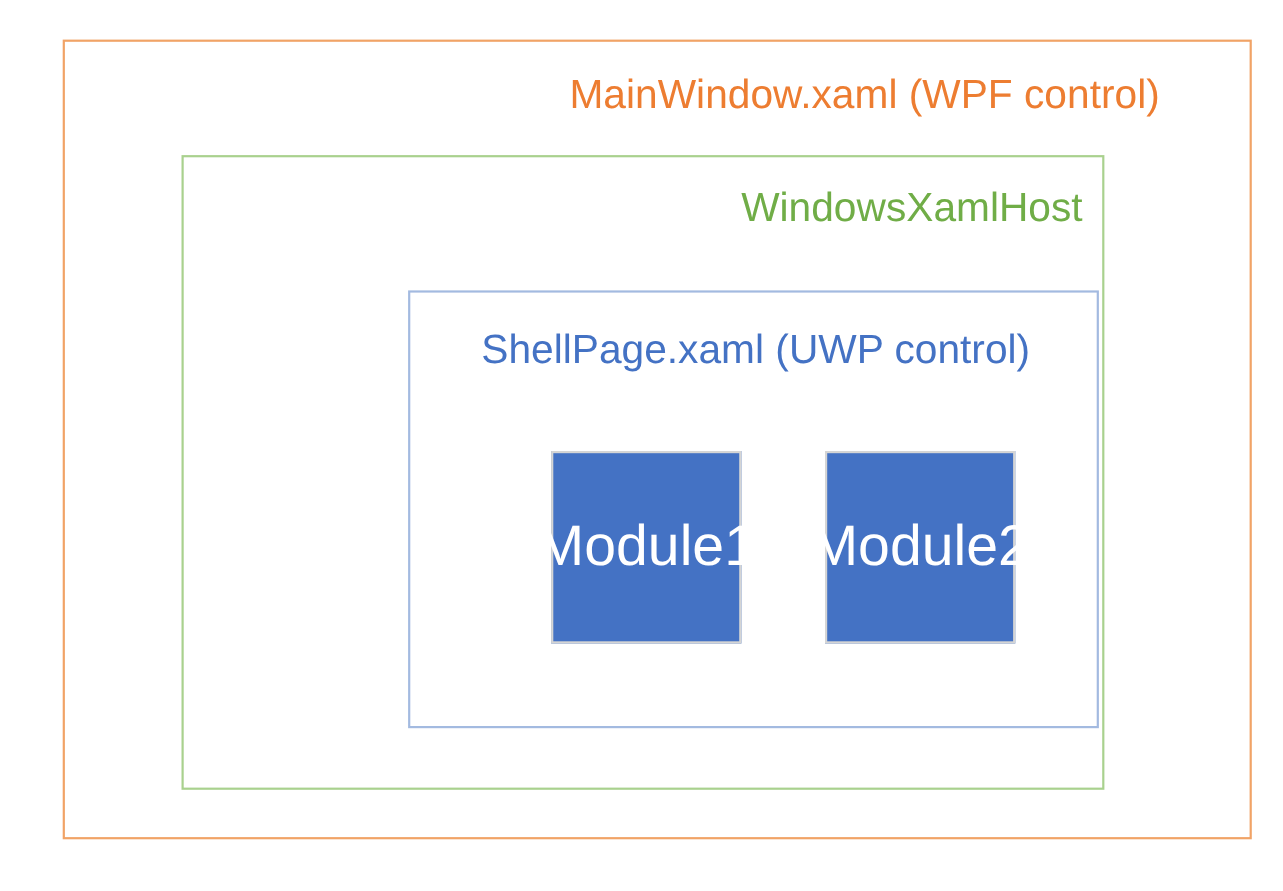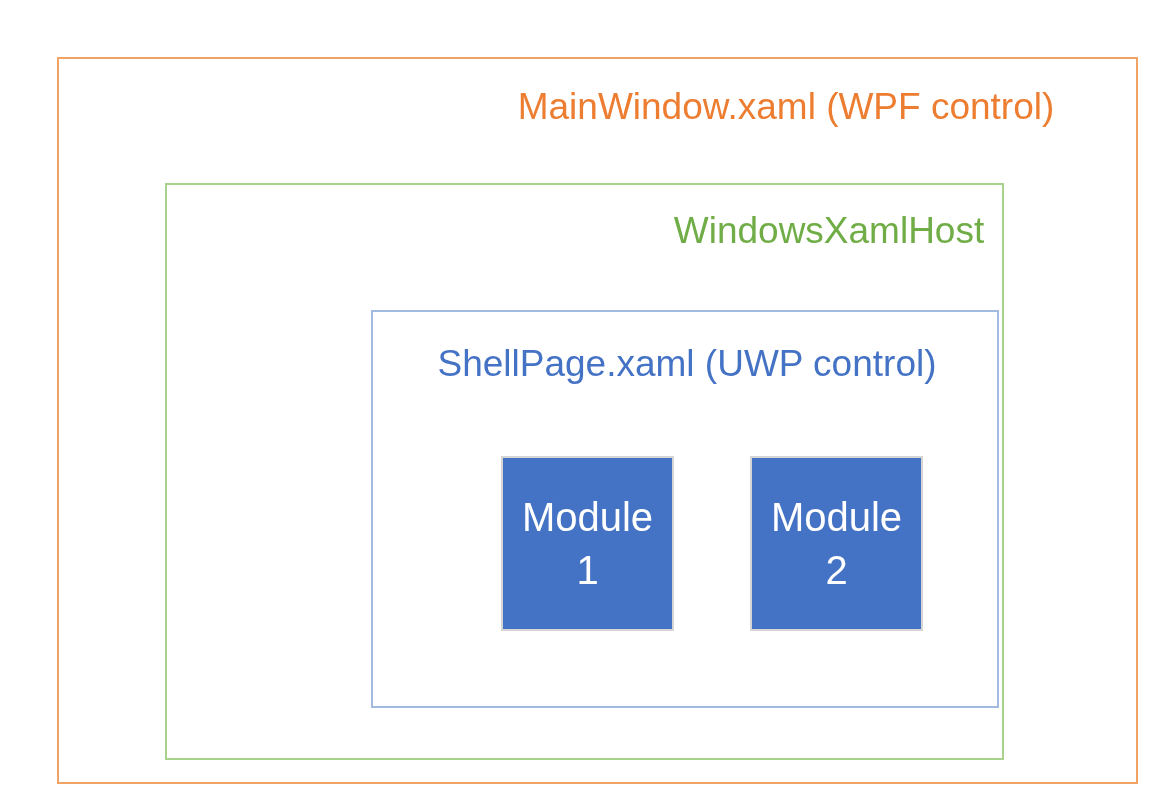--- a/index.html
+++ b/index.html
@@ -12,39 +12,38 @@
     position: relative;
     width: 1166px;
     height: 810px;
     background: #ffffff;
     overflow: hidden;
   }
   .box {
     position: absolute;
     box-sizing: border-box;
     background: transparent;
-    margin-top: 21px;
   }
   .outer-box {
     left: 57px;
     top: 36px;
     width: 1081px;
     height: 727px;
     border: 2px solid #F1A366;
   }
   .middle-box {
     left: 106px;
     top: 103px;
     width: 839px;
     height: 577px;
     border: 2px solid #A9D18E;
   }
   .inner-box {
     left: 204px;
-    top: 104px;
+    top: 121px;
     width: 628px;
     height: 398px;
     border: 2px solid #A3BAE0;
   }
   .layer-label {
     position: absolute;
     transform: translateX(-50%);
     white-space: nowrap;
     font-size: 37px;
     line-height: 1.2;
@@ -66,25 +65,24 @@
   }
   .module {
     position: absolute;
     box-sizing: border-box;
     width: 173px;
     height: 175px;
     background: #4472C4;
     border: 2px solid #D5D5D5;
     color: #ffffff;
     display: flex;
-    flex-direction: column;
     align-items: center;
     justify-content: center;
     text-align: center;
-    font-size: 40px;
+    font-size: 52px;
     line-height: 1.32;
   }
   .module-1 { left: 128px; top: 144px; }
   .module-2 { left: 377px; top: 144px; }
   .module span { display: block; }
 </style>
 </head>
 <body>
 
 <div class="canvas">

